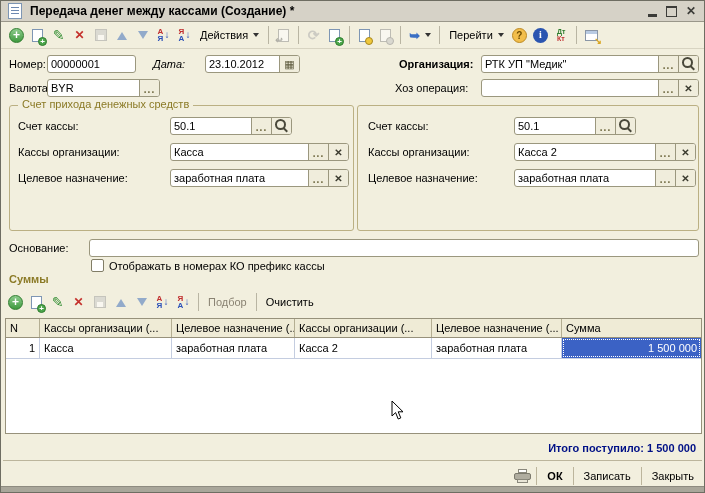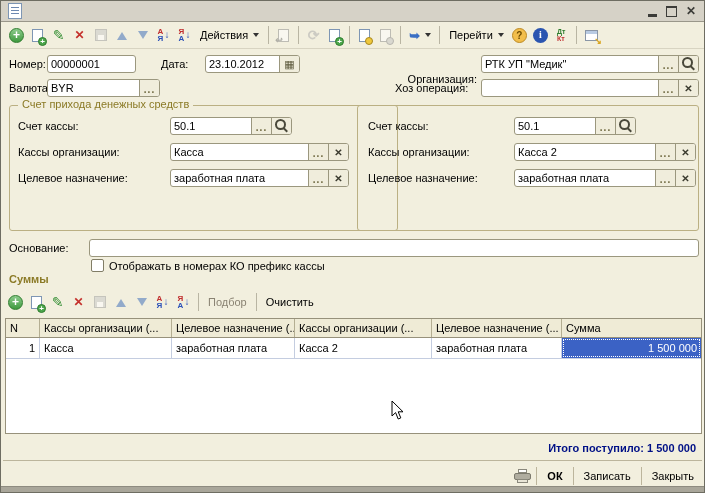--- a/index.html
+++ b/index.html
@@ -86,20 +86,21 @@
   .bottom-edge{position:absolute;left:0;right:0;bottom:0;height:5px;background:#A9A69A;border-top:1px solid #8E8B80;}
   .cursor{position:absolute;left:390px;top:399px;pointer-events:none;}
 </style>
 </head>
 <body>
 
 <div id="win">
 
   <div class="titlebar">
     <span class="title-doc"></span>
+    <span class="title-text">Передача денег между кассами (Создание) *</span>
     <span class="wctrls">
       <span class="wmin"></span>
       <span class="wmax"></span>
       <span class="wclose">✕</span>
     </span>
   </div>
 
   <div class="toolbar">
     <span class="tbi">
         <span class="circle-add">+</span>
@@ -199,28 +200,28 @@
         <span class="struct">
           <span class="se">↘</span>
         </span>
       </span>
   </div>
 
   <span class="lbl" style="left:8px;top:57px;">Номер:</span>
   <span class="field" style="left:46px;top:54px;width:89px;">
       <input value="00000001" style="">
     </span>
-  <span class="lbl" style="left:160px;top:57px;">Дата:</span>
+  <span class="lbl" style="left:152px;top:57px;font-style:italic;">Дата:</span>
   <span class="field" style="left:204px;top:54px;width:95px;">
       <input value="23.10.2012" style="">
       <span class="fbtn">
         <span class="calgrid">▦</span>
       </span>
     </span>
-  <span class="lbl" style="left:398px;top:72px;width:78px;text-align:right;">Организация:</span>
+  <span class="lbl" style="left:398px;top:57px;width:78px;text-align:left;font-weight:bold;">Организация:</span>
   <span class="field" style="left:480px;top:54px;width:218px;">
       <input value="РТК УП &quot;Медик&quot;" style="">
       <span class="fbtn">
         <span class="dots">...</span>
       </span>
       <span class="fbtn">
         <span class="mag"></span>
       </span>
     </span>
 
@@ -235,21 +236,21 @@
   <span class="field" style="left:480px;top:78px;width:218px;">
       <input style="">
       <span class="fbtn">
         <span class="dots">...</span>
       </span>
       <span class="fbtn">
         <span class="clrx">✕</span>
       </span>
     </span>
 
-  <div class="grp" style="left:8px;top:104px;width:389px;height:126px;">
+  <div class="grp" style="left:8px;top:104px;width:345px;height:126px;">
     <span class="legend">Счет прихода денежных средств</span>
     <span class="lbl" style="left:8px;top:14px;">Счет кассы:</span>
     <span class="field" style="left:160px;top:11px;width:122px;">
         <input value="50.1" style="">
         <span class="fbtn">
           <span class="dots">...</span>
         </span>
         <span class="fbtn">
           <span class="mag"></span>
         </span>

